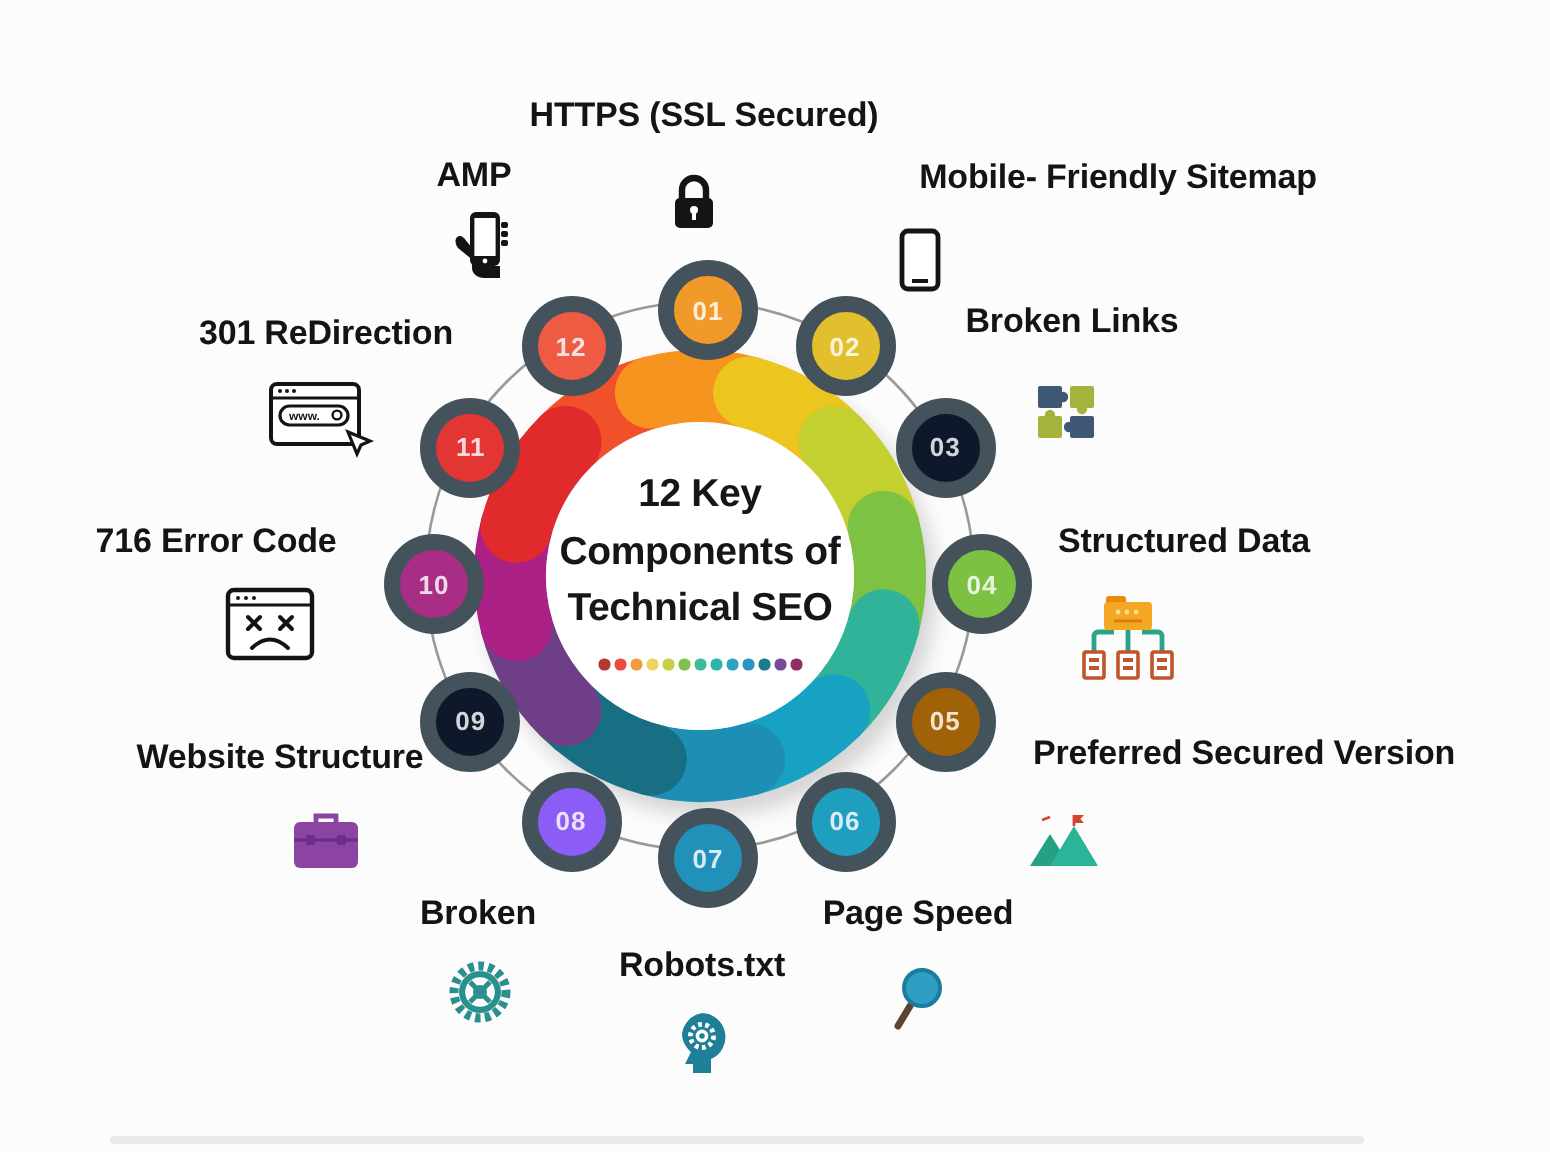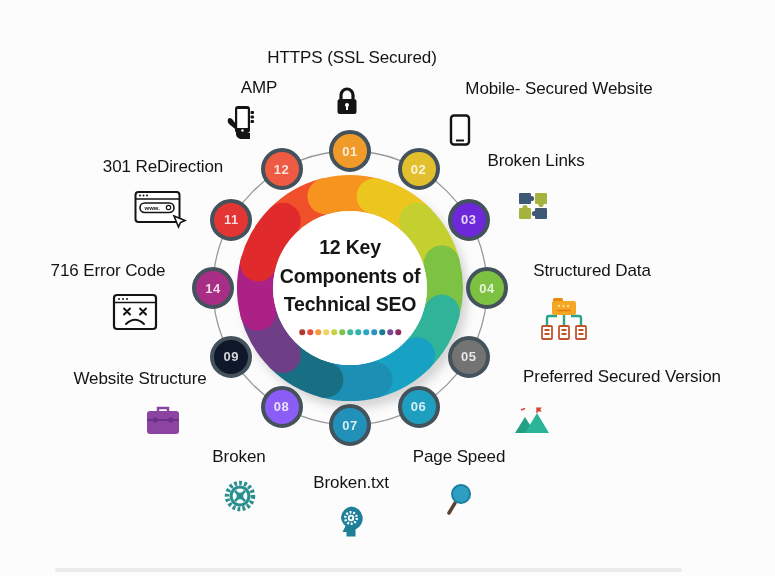--- a/index.html
+++ b/index.html
@@ -20,31 +20,31 @@
     text-align:center;font-weight:700;font-size:19.5px;line-height:28.5px;
     letter-spacing:-0.2px;white-space:nowrap;color:#161616;
   }
   .dots-row{
     position:absolute;left:350px;top:332px;transform:translate(-50%,-50%);
     display:flex;gap:2.5px;align-items:center;
   }
   .dots-row span{width:5.5px;height:5.5px;border-radius:50%;display:block;}
   .badge{
     position:absolute;width:34px;height:34px;border-radius:50%;
-    border:4px solid #6d28d9;display:flex;align-items:center;justify-content:center;
+    border:8px solid #6d28d9;display:flex;align-items:center;justify-content:center;
     font-size:13px;font-weight:700;color:rgba(255,255,255,.82);letter-spacing:.5px;
   }
   .label{
     position:absolute;transform:translate(-50%,-50%);
-    font-size:17px;font-weight:400;white-space:nowrap;letter-spacing:-0.1px;
+    font-size:17px;font-weight:700;white-space:nowrap;letter-spacing:-0.1px;
   }
   .icon{position:absolute;transform:translate(-50%,-50%);line-height:0;}
   
   .lb-https{left:352px;top:58px;}
-  .lb-amp{left:237px;top:88px;margin-left:22px;}
+  .lb-amp{left:237px;top:88px;}
   .lb-mobile{left:559px;top:89px;}
   .lb-redirect{left:163px;top:167px;text-align:center;}
   .lb-broken{left:536px;top:161px;}
   .lb-error404{left:108px;top:271px;}
   .lb-structured{left:592px;top:271px;}
   .lb-webstruct{left:140px;top:379px;}
   .lb-preferred{left:622px;top:377px;}
   .lb-sitemap{left:239px;top:457px;}
   .lb-robots{left:351px;top:483px;}
   .lb-pagespeed{left:459px;top:457px;}
@@ -109,43 +109,43 @@
       <span style="background: rgb(42, 166, 194);"></span>
       <span style="background: rgb(42, 147, 192);"></span>
       <span style="background: rgb(27, 122, 142);"></span>
       <span style="background: rgb(123, 74, 150);"></span>
       <span style="background: rgb(142, 47, 99);"></span>
     </div>
 
   <div id="badges">
       <div class="badge" style="left: 329px; top: 130px; background: rgb(240, 154, 42); border-color: rgb(68, 82, 92);">01</div>
       <div class="badge" style="left: 397.5px; top: 148.355px; background: rgb(226, 191, 45); border-color: rgb(68, 82, 92);">02</div>
-      <div class="badge" style="left: 447.645px; top: 198.5px; background: #6d28d9; border-color: rgb(68, 82, 92);">03</div>
+      <div class="badge" style="left: 447.645px; top: 198.5px; background: #0f172a; border-color: rgb(68, 82, 92);">03</div>
       <div class="badge" style="left: 466px; top: 267px; background: rgb(125, 193, 66); border-color: rgb(68, 82, 92);">04</div>
-      <div class="badge" style="left: 447.645px; top: 335.5px; background: #737373; border-color: rgb(68, 82, 92);">05</div>
+      <div class="badge" style="left: 447.645px; top: 335.5px; background: #a16207; border-color: rgb(68, 82, 92);">05</div>
       <div class="badge" style="left: 397.5px; top: 385.645px; background: rgb(31, 159, 192); border-color: rgb(68, 82, 92);">06</div>
       <div class="badge" style="left: 329px; top: 404px; background: rgb(33, 145, 186); border-color: rgb(68, 82, 92);">07</div>
       <div class="badge" style="left: 260.5px; top: 385.645px; background: #8b5cf6; border-color: rgb(68, 82, 92);">08</div>
       <div class="badge" style="left: 210.355px; top: 335.5px; background: #0f172a; border-color: rgb(68, 82, 92);">09</div>
-      <div class="badge" style="left: 192px; top: 267px; background: rgb(167, 46, 132); border-color: rgb(68, 82, 92);">14</div>
+      <div class="badge" style="left: 192px; top: 267px; background: rgb(167, 46, 132); border-color: rgb(68, 82, 92);">10</div>
       <div class="badge" style="left: 210.355px; top: 198.5px; background: rgb(226, 53, 52); border-color: rgb(68, 82, 92);">11</div>
       <div class="badge" style="left: 260.5px; top: 148.355px; background: rgb(239, 90, 67); border-color: rgb(68, 82, 92);">12</div>
     </div>
 
   <div class="label lb-https">HTTPS (SSL Secured)</div>
   <div class="label lb-amp">AMP</div>
-  <div class="label lb-mobile">Mobile- Secured Website</div>
+  <div class="label lb-mobile">Mobile- Friendly Sitemap</div>
   <div class="label lb-redirect">301 ReDirection</div>
   <div class="label lb-broken">Broken Links</div>
   <div class="label lb-error404">716 Error Code</div>
   <div class="label lb-structured">Structured Data</div>
   <div class="label lb-webstruct">Website Structure</div>
   <div class="label lb-preferred">Preferred Secured Version</div>
   <div class="label lb-sitemap">Broken</div>
-  <div class="label lb-robots">Broken.txt</div>
+  <div class="label lb-robots">Robots.txt</div>
   <div class="label lb-pagespeed">Page Speed</div>
 
   <div class="icon ic-lock">
     <svg width="28" height="32" viewBox="0 0 28 32">
       <path d="M8 14 V9 a6 6 0 0 1 12 0 v5" fill="none" stroke="#141414" stroke-width="3.2"></path>
       <rect x="4.5" y="13" width="19" height="15" rx="2.5" fill="#141414"></rect>
       <circle cx="14" cy="19" r="2" fill="#fff"></circle>
       <rect x="13" y="19.5" width="2" height="4.5" fill="#fff"></rect>
     </svg>
   </div>

